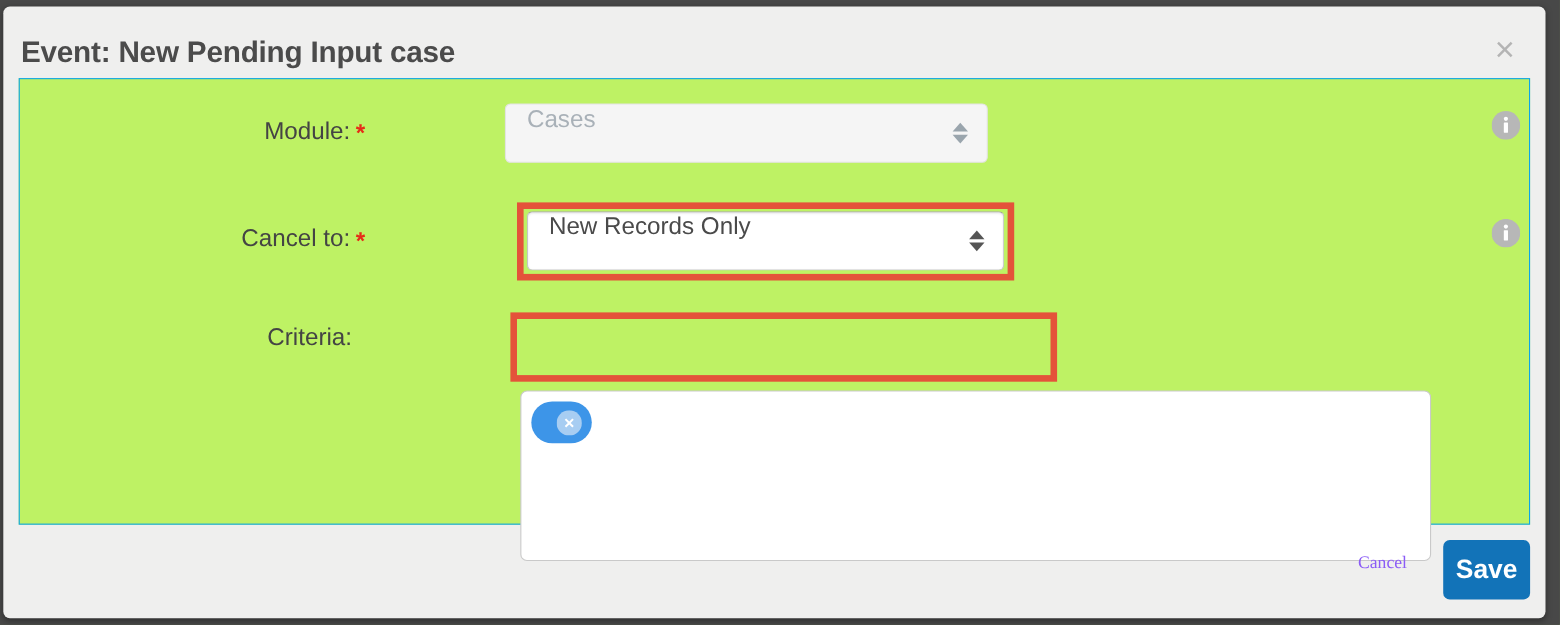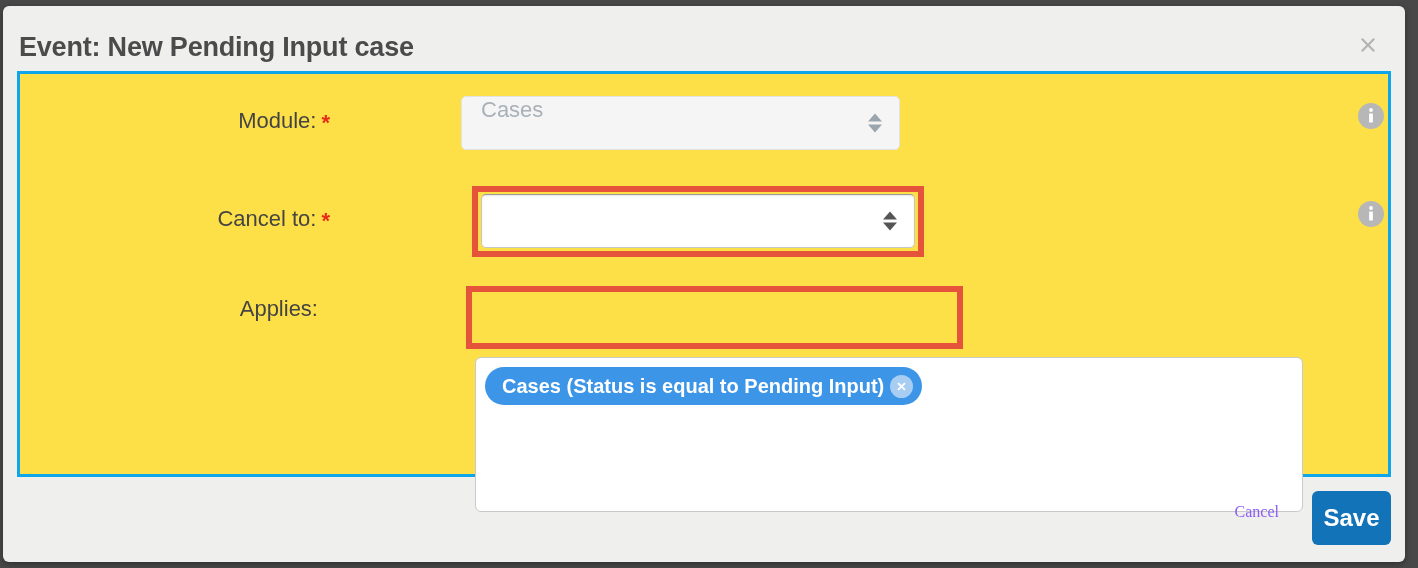--- a/index.html
+++ b/index.html
@@ -56,22 +56,22 @@
   }
   #close-button svg { display: block; }
 
   
   #panel {
     position: absolute;
     left: 14px;
     top: 65px;
     width: 1374px;
     height: 406px;
-    background: #fde047;
-    border: 3px solid #0ea5e9;
+    background: #bef264;
+    border: 1px solid #0ea5e9;
     box-sizing: border-box;
   }
 
   .field-row {
     position: absolute;
     left: 0;
     width: 100%;
     height: 0;
   }
   .field-label {
@@ -257,42 +257,42 @@
           <rect x="11.1" y="10.4" width="3.8" height="9.2" rx="0.4" fill="#ffffff"></rect>
         </svg>
       </div>
     </div>
 
     <div class="field-row">
       <div class="field-label" style="top: 132px;">
         <span>Cancel to:</span><span class="req-star">*</span>
       </div>
       <div class="select-box enabled" style="left: 461px; top: 120px; width: 434px; height: 54px;">
+        <span>New Records Only</span>
         <span class="select-arrows">
           <i class="tri tri-up"></i>
             <i class="tri tri-down"></i>
         </span>
       </div>
       <div class="annot" style="left: 452px; top: 112px; width: 452px; height: 71px;"></div>
       <div class="info-icon" style="left: 1338px; top: 127px;">
         <svg width="26" height="26" viewBox="0 0 26 26" aria-hidden="true">
           <circle cx="13" cy="13" r="13" fill="#b7b7b7"></circle>
           <circle cx="13" cy="7" r="1.9" fill="#ffffff"></circle>
           <rect x="11.1" y="10.4" width="3.8" height="9.2" rx="0.4" fill="#ffffff"></rect>
         </svg>
       </div>
     </div>
 
     <div class="field-row">
       <div class="field-label" style="top: 222px; right: 1070px;">
-        <span>Applies:</span>
+        <span>Criteria:</span>
       </div>
       <div id="criteria-box">
         <div id="criteria-pill">
-          <span>Cases (Status is equal to Pending Input)</span>
           <span id="criteria-pill-remove">
             <svg width="23" height="23" viewBox="0 0 23 23" aria-hidden="true">
               <circle cx="11.5" cy="11.5" r="11.5" fill="#a7cdf2"></circle>
               <path d="M7.4 8.7 L8.7 7.4 L11.5 10.2 L14.3 7.4 L15.6 8.7 L12.8 11.5 L15.6 14.3 L14.3 15.6 L11.5 12.8 L8.7 15.6 L7.4 14.3 L10.2 11.5 Z" fill="#ffffff"></path>
             </svg>
           </span>
         </div>
       </div>
       <div class="annot" style="left: 446px; top: 212px; width: 497px; height: 63px;"></div>
     </div>

